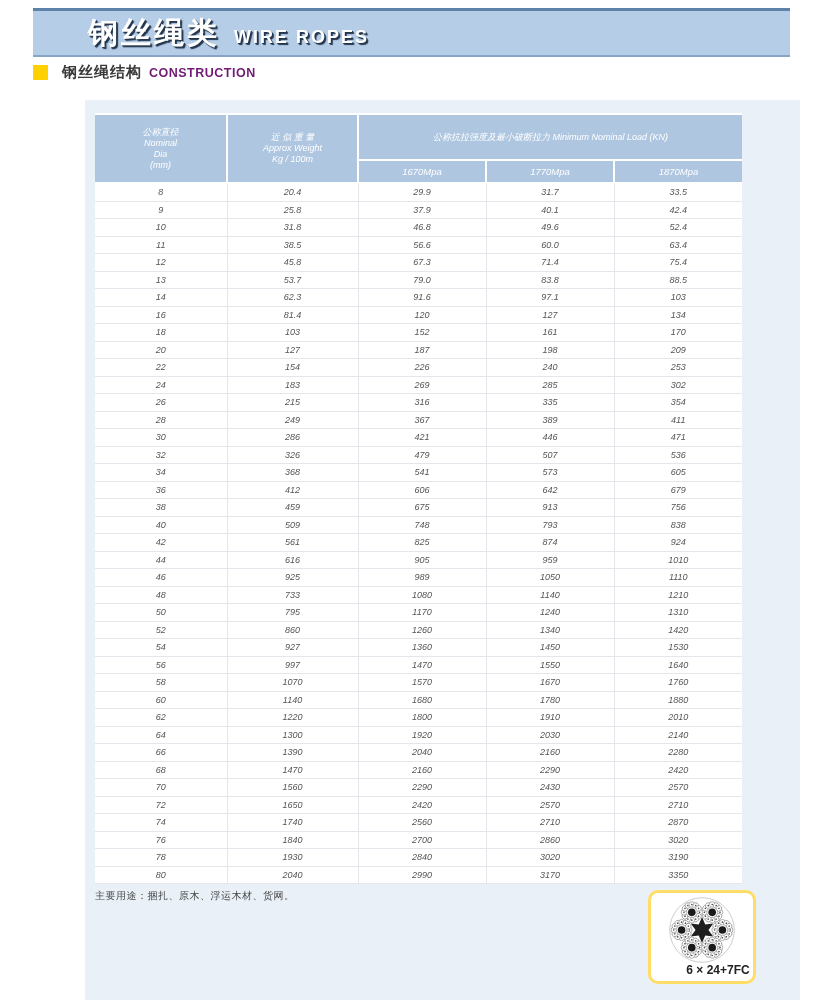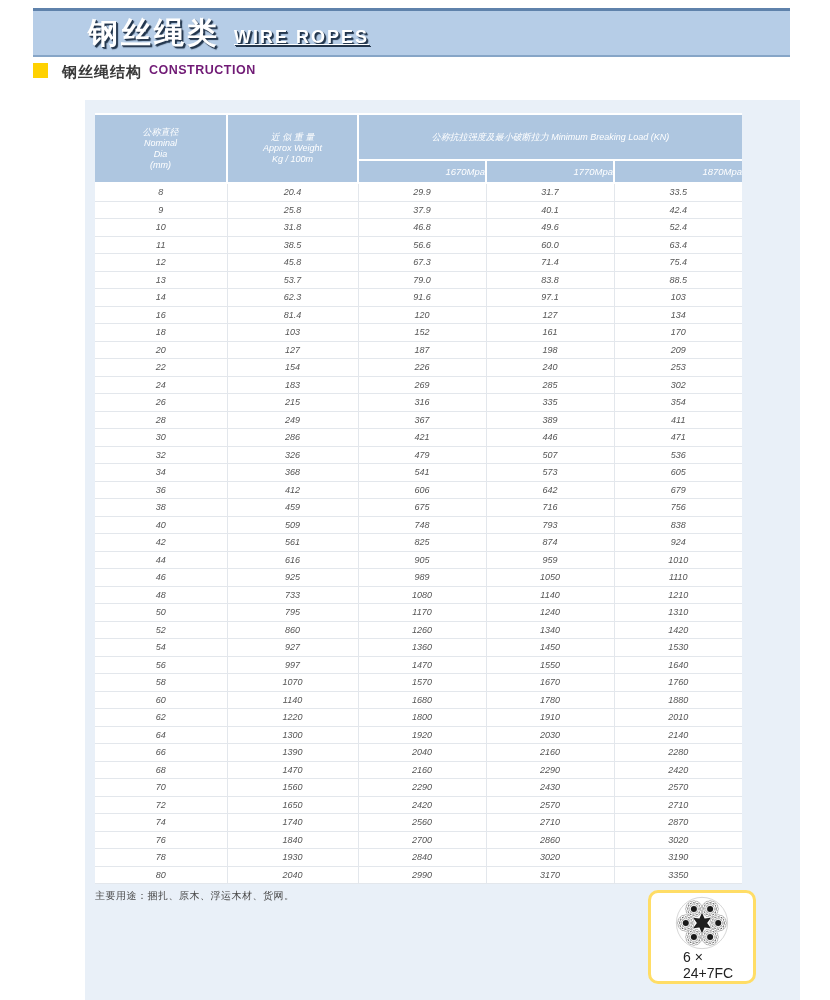--- a/index.html
+++ b/index.html
@@ -6,52 +6,52 @@
   #page{position:relative;width:830px;height:1000px;background:#ffffff;overflow:hidden;
         font-family:"Liberation Sans","DejaVu Sans",sans-serif;}
 
   
   .banner{position:absolute;left:33px;top:8px;width:757px;height:44px;
           background:#b6cde7;border-top:3px solid #5f82ab;border-bottom:2px solid #86a5c7;
           display:flex;align-items:center;}
   .banner .zh{font-size:30px;font-weight:bold;color:#ffffff;letter-spacing:3px;margin-left:55px;
           text-shadow:1px 1px 0 #23364d,2px 2px 1px #23364d;}
   .banner .en{font-size:18px;font-weight:bold;color:#ffffff;letter-spacing:2px;margin-left:14px;margin-top:8px;
-          text-shadow:1px 1px 0 #23364d,2px 2px 1px #23364d;text-decoration:underline;}
-
-  
-  .section{position:absolute;left:33px;top:63px;display:flex;}
+          text-shadow:1px 1px 0 #23364d,2px 2px 1px #23364d;}
+
+  
+  .section{position:absolute;left:33px;top:63px;display:flex;align-items:center;}
   .bullet{width:15px;height:15px;background:#ffd100;margin-right:14px;}
   .section .zh{font-size:15px;font-weight:bold;color:#3a3a3a;letter-spacing:1px;}
   .section .en{font-size:12.5px;font-weight:bold;color:#701a75;margin-left:7px;letter-spacing:.5px;}
 
   
   .panel{position:absolute;left:85px;top:100px;width:715px;height:900px;background:#e9f0f8;}
 
   
   table.spec{position:absolute;left:95px;top:113px;width:647px;border-collapse:collapse;table-layout:fixed;font-style:italic;}
   table.spec col.c1{width:132px;} table.spec col.c2{width:131px;}
   table.spec col.c3,table.spec col.c4,table.spec col.c5{width:128px;}
   table.spec th{background:#aec6e0;color:#ffffff;font-weight:normal;font-size:9px;line-height:11px;
         border:2px solid #ffffff;padding:2px 0;}
   table.spec thead tr.r1 th{height:40px;}
-  table.spec thead tr.r2 th{height:17px;font-size:9.5px;text-align:right;}
+  table.spec thead tr.r2 th{height:17px;font-size:9.5px;}
   table.spec th:first-child{border-left:none;} table.spec th:last-child{border-right:none;}
   table.spec td{background:#ffffff;color:#555555;font-size:9px;text-align:center;height:16.5px;
         padding:0;border-right:1px solid #e3e7ec;border-bottom:1px solid #e3e7ec;}
   table.spec td:last-child{border-right:none;}
 
   
   .footnote{position:absolute;left:95px;top:889px;font-size:10px;color:#4a4a4a;letter-spacing:.5px;}
 
   
   .diagram-box{position:absolute;left:648px;top:890px;width:102px;height:88px;background:#ffffff;
         border:3px solid #ffdd66;border-radius:10px;display:flex;flex-direction:column;align-items:center;}
   .diagram-box svg{margin-top:3px;}
-  .diagram-label{font-size:14px;font-weight:normal;color:#222222;margin-top:-1px;margin-left:32px;}
+  .diagram-label{font-size:12px;font-weight:bold;color:#222222;margin-top:-1px;margin-left:32px;}
 </style>
 </head>
 <body>
 
 <div id="page">
 
   <div class="banner">
     <span class="zh">钢丝绳类</span>
     <span class="en">WIRE ROPES</span>
   </div>
@@ -78,21 +78,21 @@
           <div>公称直径</div>
           <div>Nominal</div>
           <div>Dia</div>
           <div>(mm)</div>
         </th>
         <th rowspan="2">
           <div>近 似 重 量</div>
           <div>Approx Weight</div>
           <div>Kg / 100m</div>
         </th>
-        <th colspan="3">公称抗拉强度及最小破断拉力 Minimum Breaking Load (KN)</th>
+        <th colspan="3">公称抗拉强度及最小破断拉力 Minimum Nominal Load (KN)</th>
       </tr>
       <tr class="r2">
         <th>1670Mpa</th>
         <th>1770Mpa</th>
         <th>1870Mpa</th>
       </tr>
     </thead>
     <tbody>
         <tr>
           <td>8</td>
@@ -217,21 +217,21 @@
           <td>36</td>
           <td>412</td>
           <td>606</td>
           <td>642</td>
           <td>679</td>
         </tr>
         <tr>
           <td>38</td>
           <td>459</td>
           <td>675</td>
-          <td>716</td>
+          <td>913</td>
           <td>756</td>
         </tr>
         <tr>
           <td>40</td>
           <td>509</td>
           <td>748</td>
           <td>793</td>
           <td>838</td>
         </tr>
         <tr>

